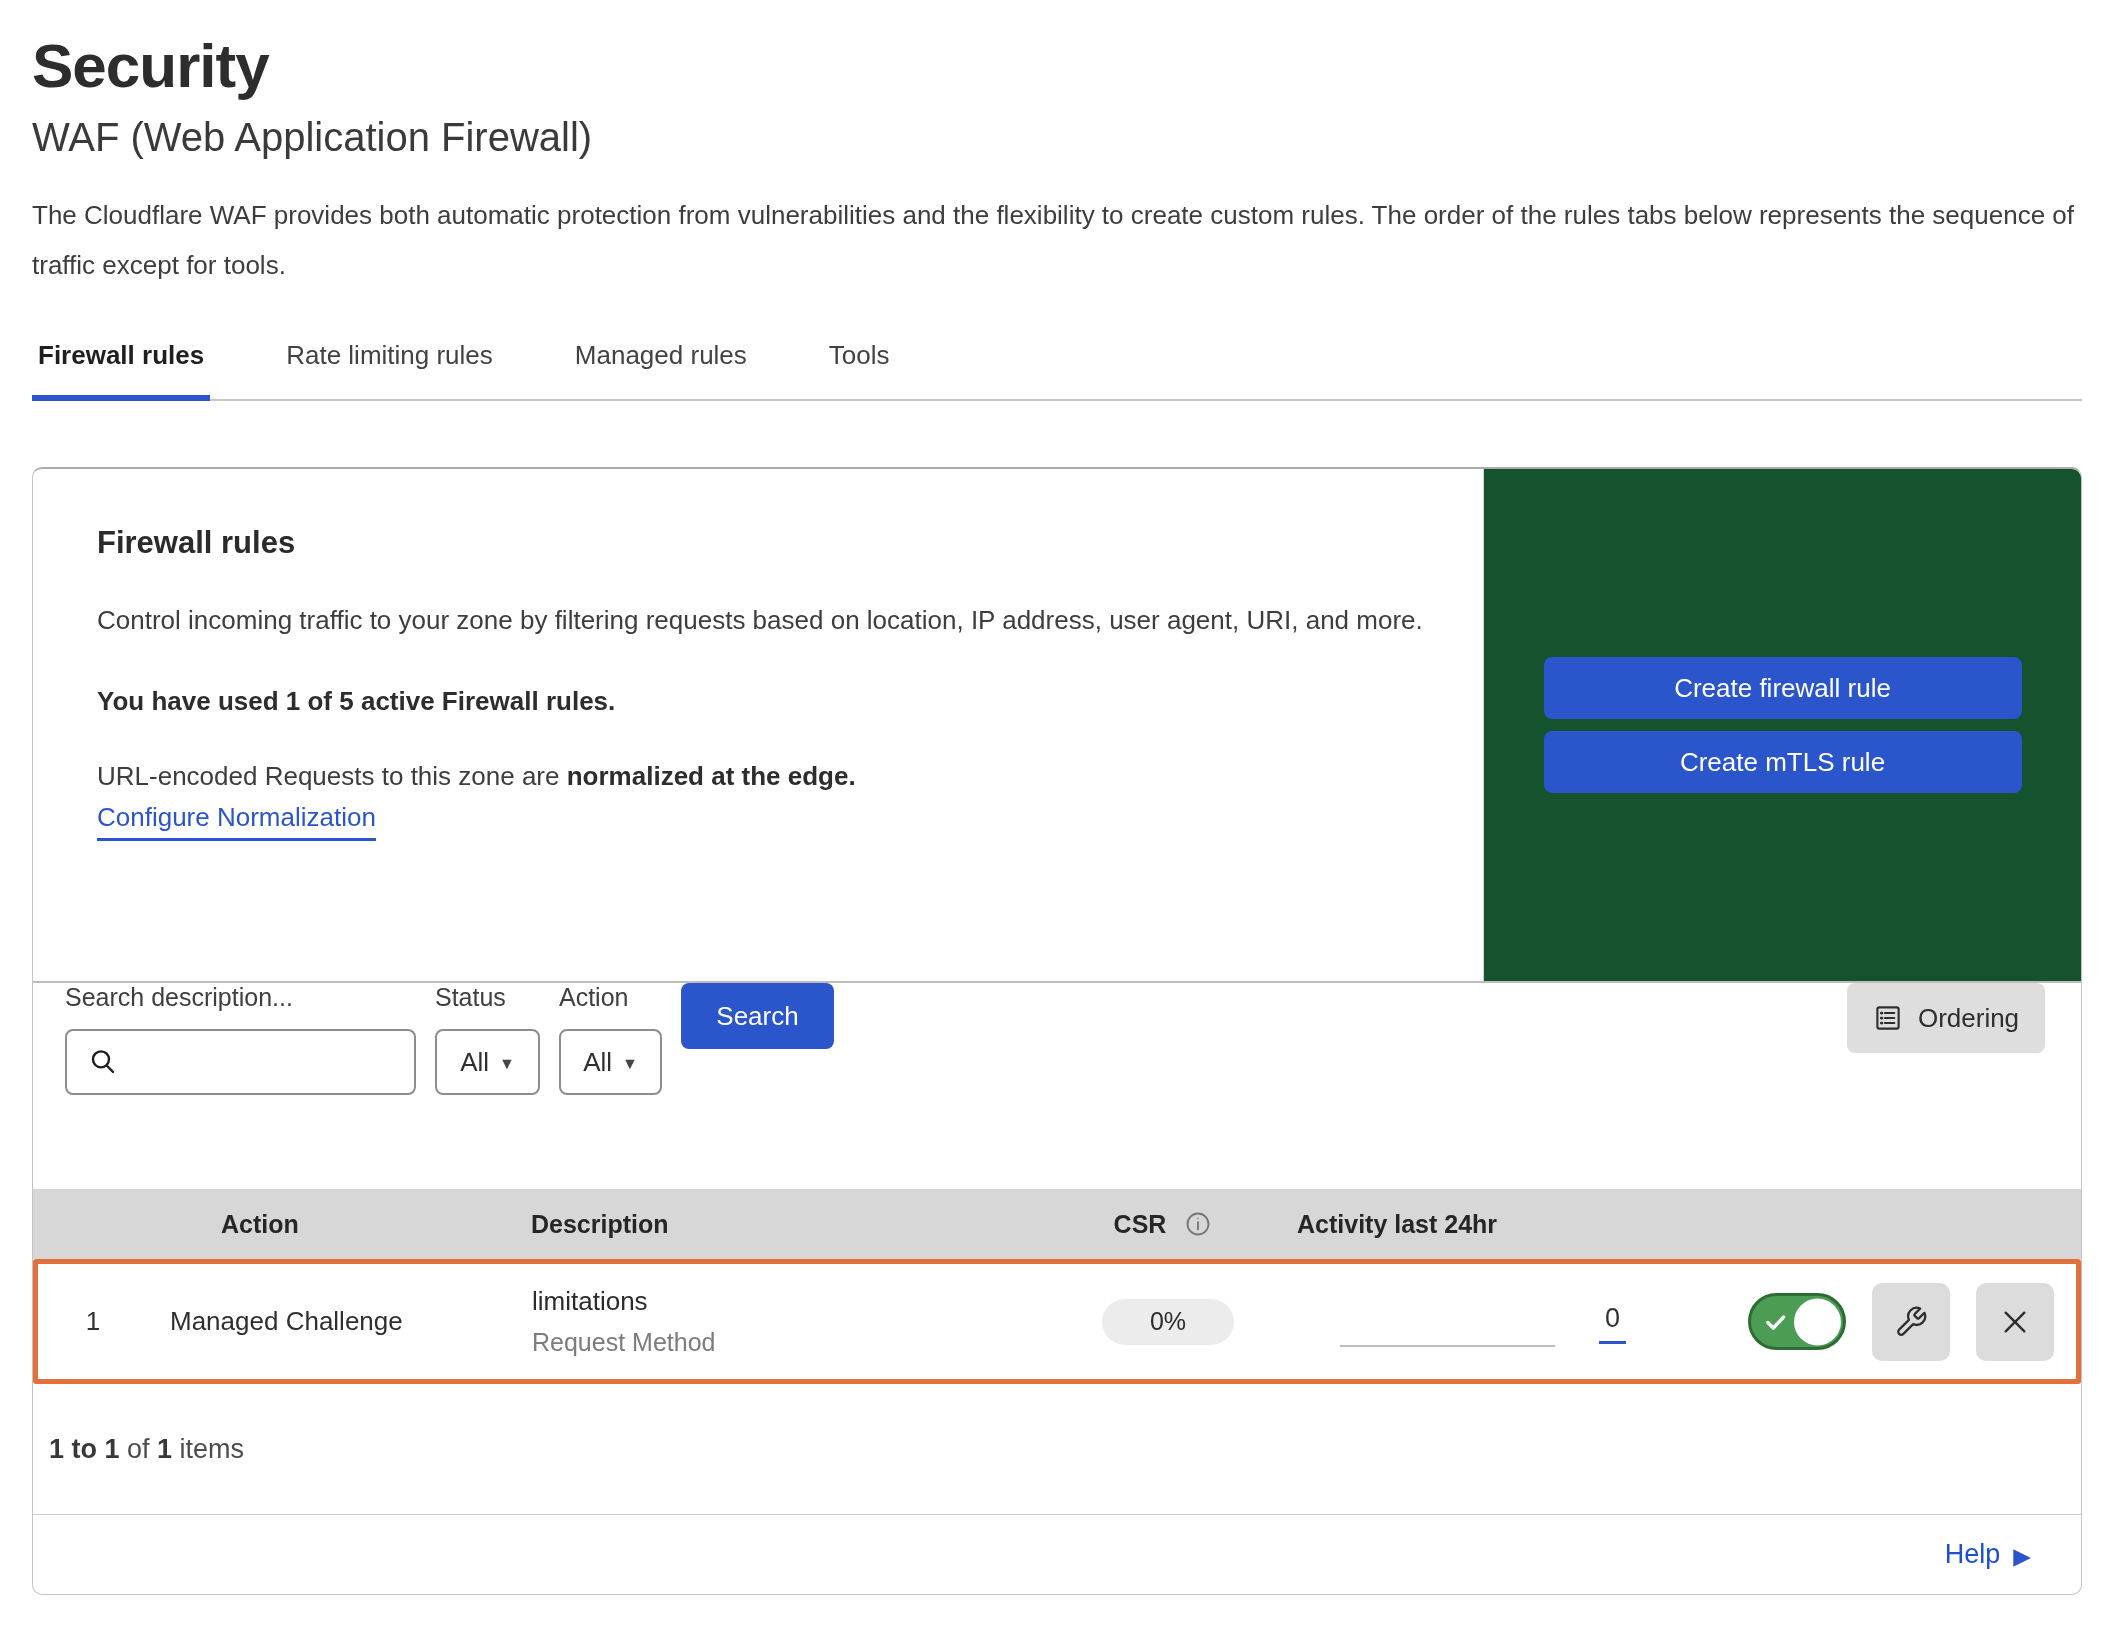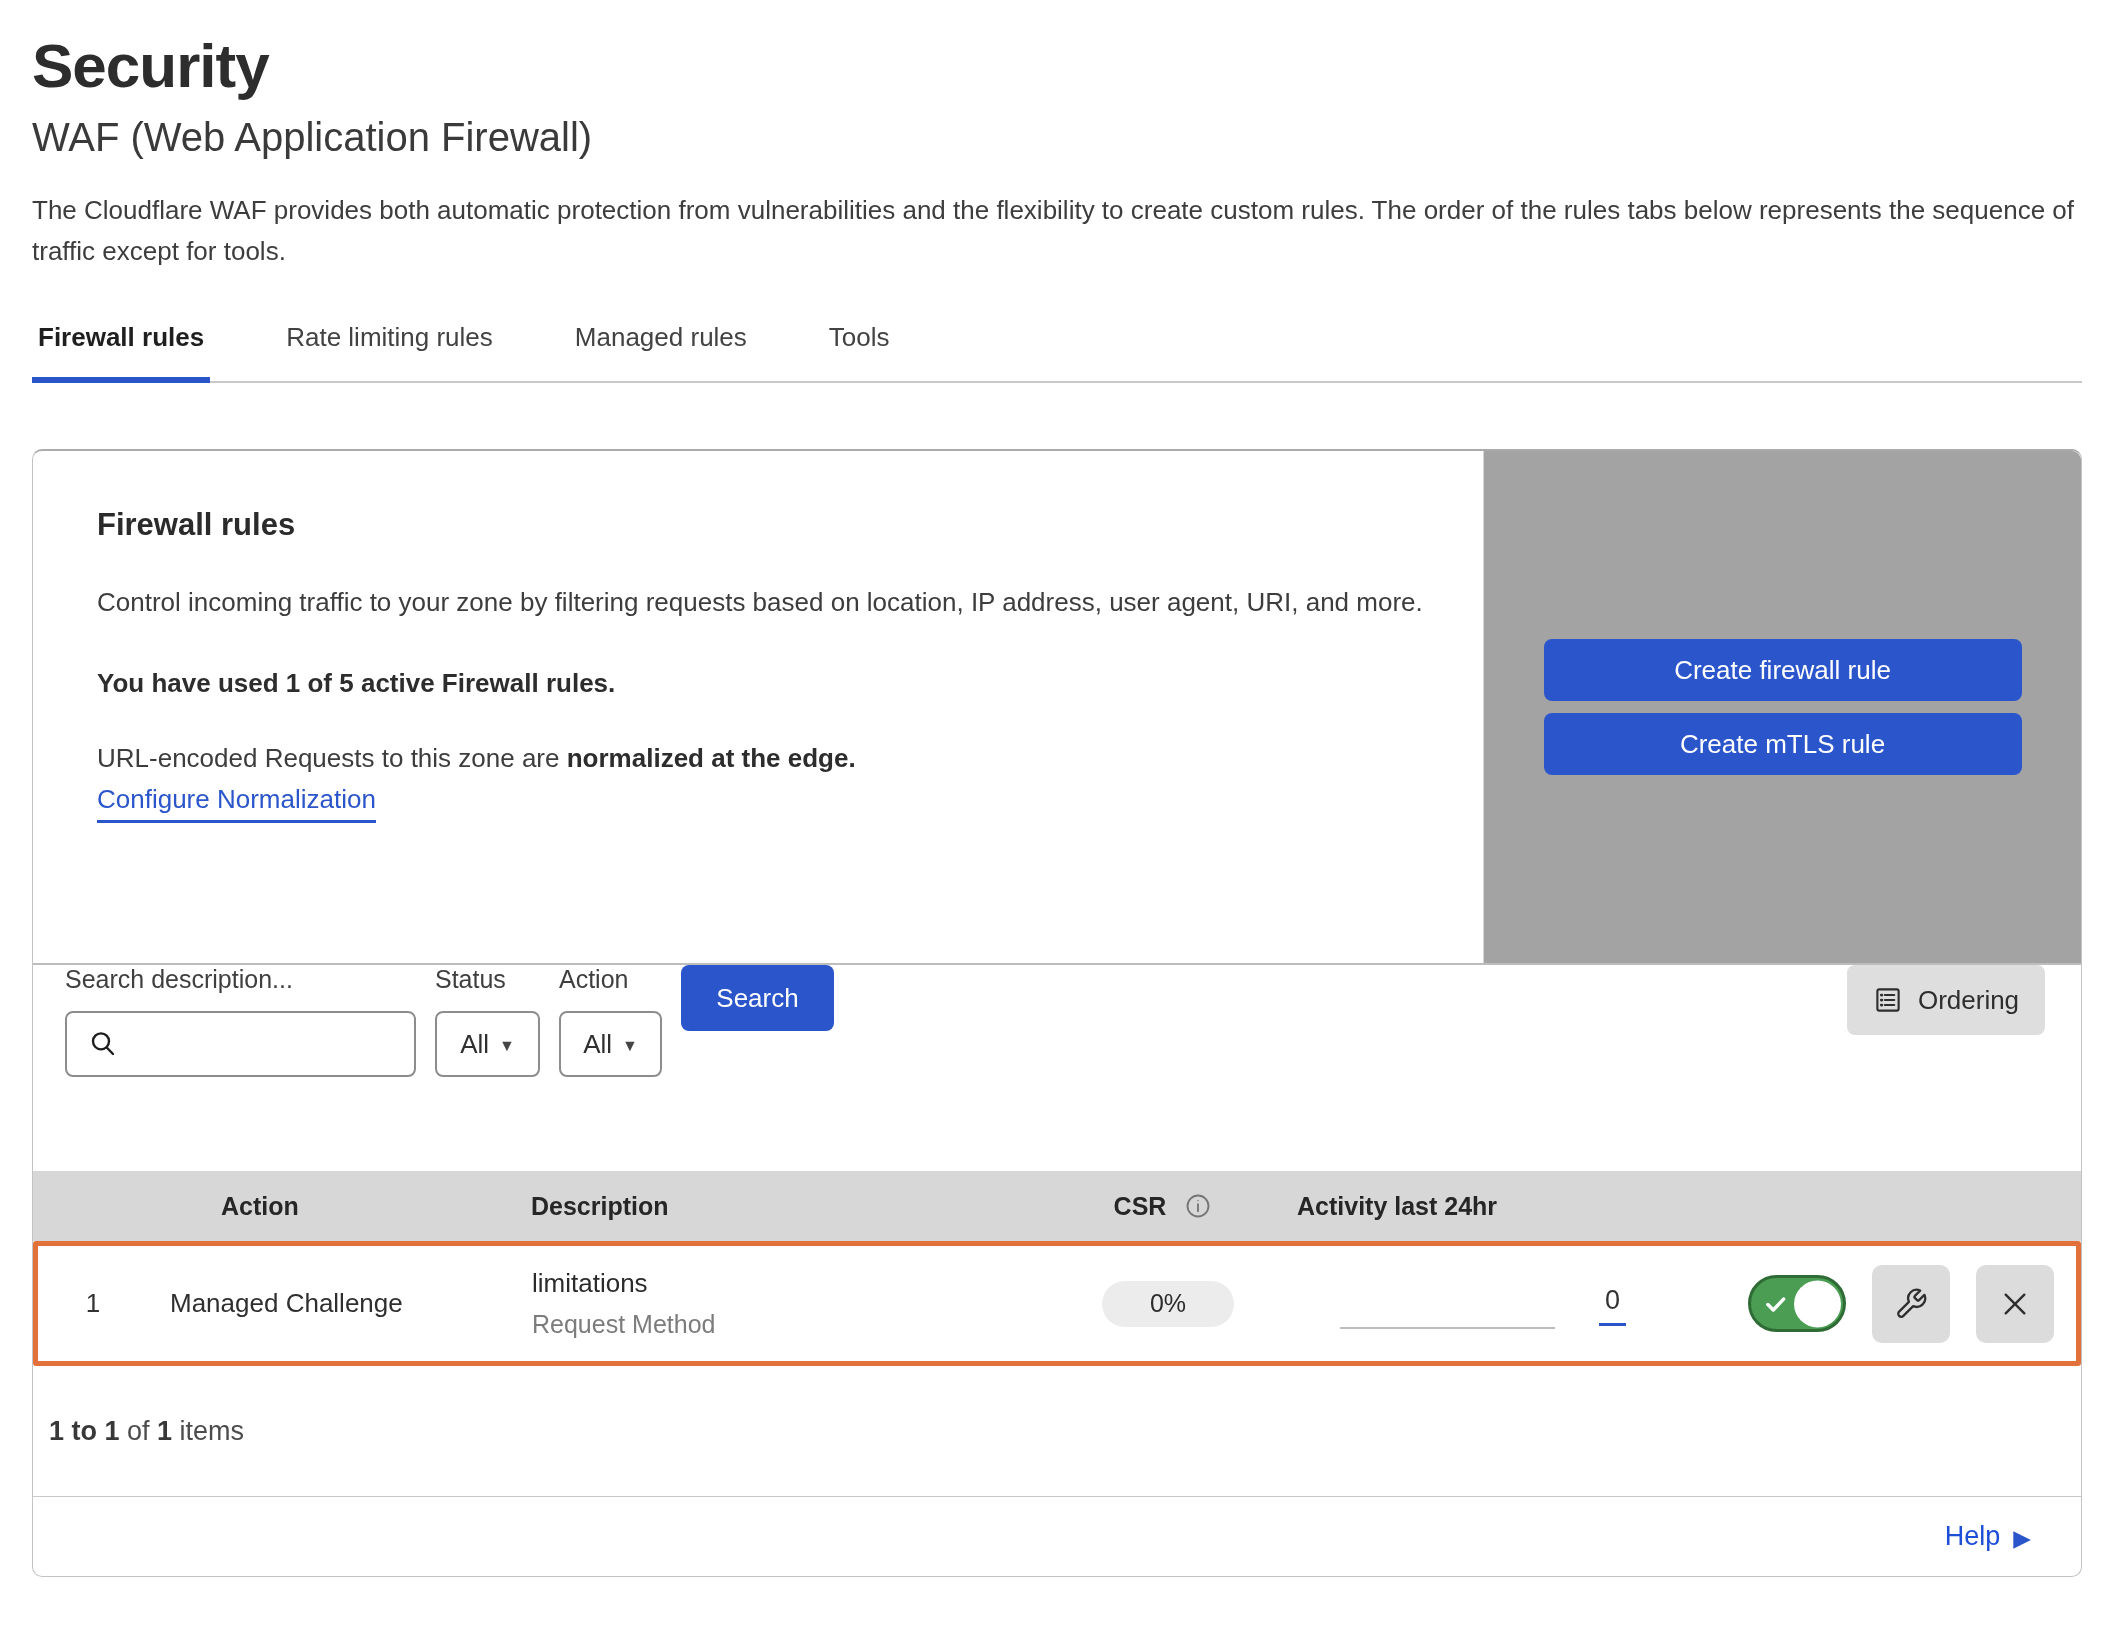--- a/index.html
+++ b/index.html
@@ -8,21 +8,21 @@
     width: 2114px; height: 1638px;
     font-family: "Liberation Sans", sans-serif;
     color: #2f2f2f;
     overflow: hidden;
   }
   .page { padding: 30px 32px 0; }
 
   
   .page-title { font-size: 62px; font-weight: 700; color: #2d2d2d; letter-spacing: -1px; margin-bottom: 14px; }
   .page-subtitle { font-size: 40px; font-weight: 400; color: #3a3a3a; margin-bottom: 30px; }
-  .page-desc { font-size: 26px; line-height: 41px; color: #3d3d3d; max-width: 2050px; margin-bottom: 50px; }
+  .page-desc { font-size: 26px; line-height: 50px; color: #3d3d3d; max-width: 2050px; margin-bottom: 50px; }
 
   
   .tabs { display: flex; gap: 70px; border-bottom: 2px solid #c9c9c9; }
   .tab {
     font-size: 26px; color: #424242; padding: 0 6px 24px;
     border-bottom: 6px solid transparent; margin-bottom: -2px; cursor: pointer;
   }
   .tab.active { font-weight: 700; color: #1f1f1f; border-bottom-color: #2b55cb; }
 
   
@@ -39,21 +39,21 @@
   .card-text { font-size: 26px; line-height: 47px; color: #3d3d3d; max-width: 1340px; margin-bottom: 42px; }
   .usage-line { font-size: 26px; font-weight: 700; color: #2d2d2d; margin-bottom: 44px; }
   .norm-line { font-size: 26px; color: #3d3d3d; margin-bottom: 2px; }
   .norm-line b { color: #2d2d2d; }
   .text-link {
     display: inline-block; font-size: 26px; color: #2b55cb;
     border-bottom: 3px solid #2b55cb; padding-bottom: 5px; margin-top: 8px; cursor: pointer;
   }
 
   .card-top-right {
-    width: 598px; background: #a3a3a3; border-left: 1px solid #d6d6d6;
+    width: 598px; background: #14532d; border-left: 1px solid #d6d6d6;
     border-radius: 0 9px 0 0;
     display: flex; flex-direction: column; justify-content: center; align-items: center; gap: 12px;
   }
   .btn-primary {
     width: 478px; height: 62px; background: #2b55cb; color: #ffffff;
     font-size: 26px; font-family: "Liberation Sans", sans-serif;
     border: none; border-radius: 8px; cursor: pointer;
   }
 
   

